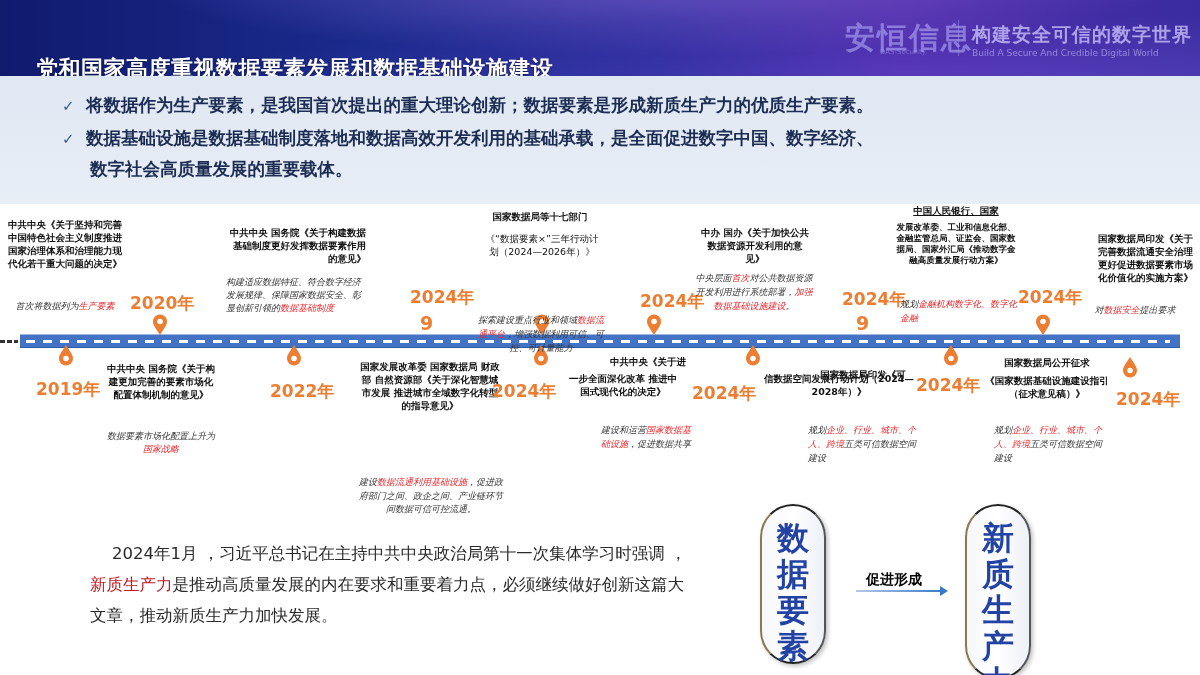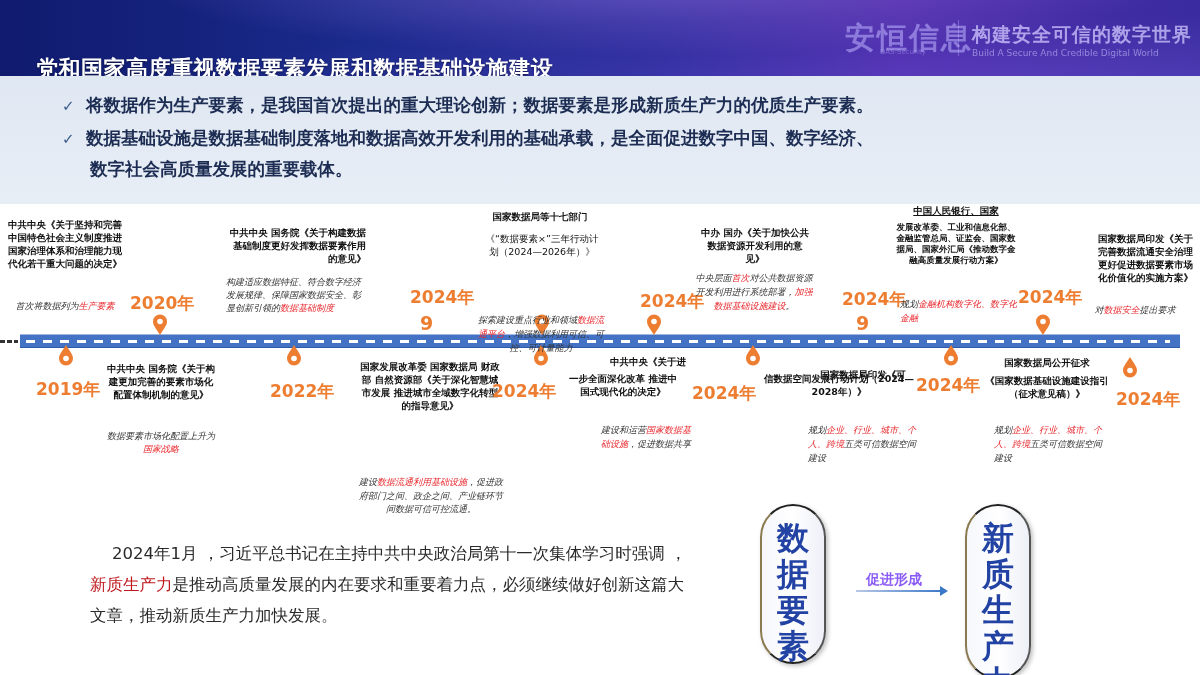--- a/index.html
+++ b/index.html
@@ -71,21 +71,21 @@
     position: absolute; width: 66px; border-radius: 33px;
     background: linear-gradient(90deg, #f6f7fc 0%, #ffffff 50%, #eef0f8 100%);
     border: 2px solid #222; border-right-color: #555; border-left-color: #8a7a50;
     box-shadow: 2px 2px 4px rgba(0,0,0,0.25);
     display: flex; flex-direction: column; align-items: center; padding-top: 14px;
   }
   .capsule span { color: #2243a3; font-size: 32px; font-weight: bold; line-height: 36px; display: block; }
   .cap1 { left: 760px; top: 504px; height: 160px; }
   .cap2 { left: 965px; top: 504px; height: 175px; }
 
-  .arrow-label { position: absolute; left: 866px; top: 571px; color: #8b5cf6; font-size: 14px; font-weight: bold; }
+  .arrow-label { position: absolute; left: 866px; top: 571px; color: #000000; font-size: 14px; font-weight: bold; }
   .arrow-line { position: absolute; left: 856px; top: 590px; width: 88px; height: 2px; background: linear-gradient(90deg, #b7c8e6, #3a78c8); }
   .arrow-head { position: absolute; left: 940px; top: 586px; width: 0; height: 0; border-left: 8px solid #3a78c8; border-top: 5px solid transparent; border-bottom: 5px solid transparent; }
 </style>
 </head>
 <body>
 
 <div class="header">
   <div class="header-title">党和国家高度重视数据要素发展和数据基础设施建设</div>
   <div class="brand">安恒信息</div>
   <div class="brand-sub">DAS-Security</div>

